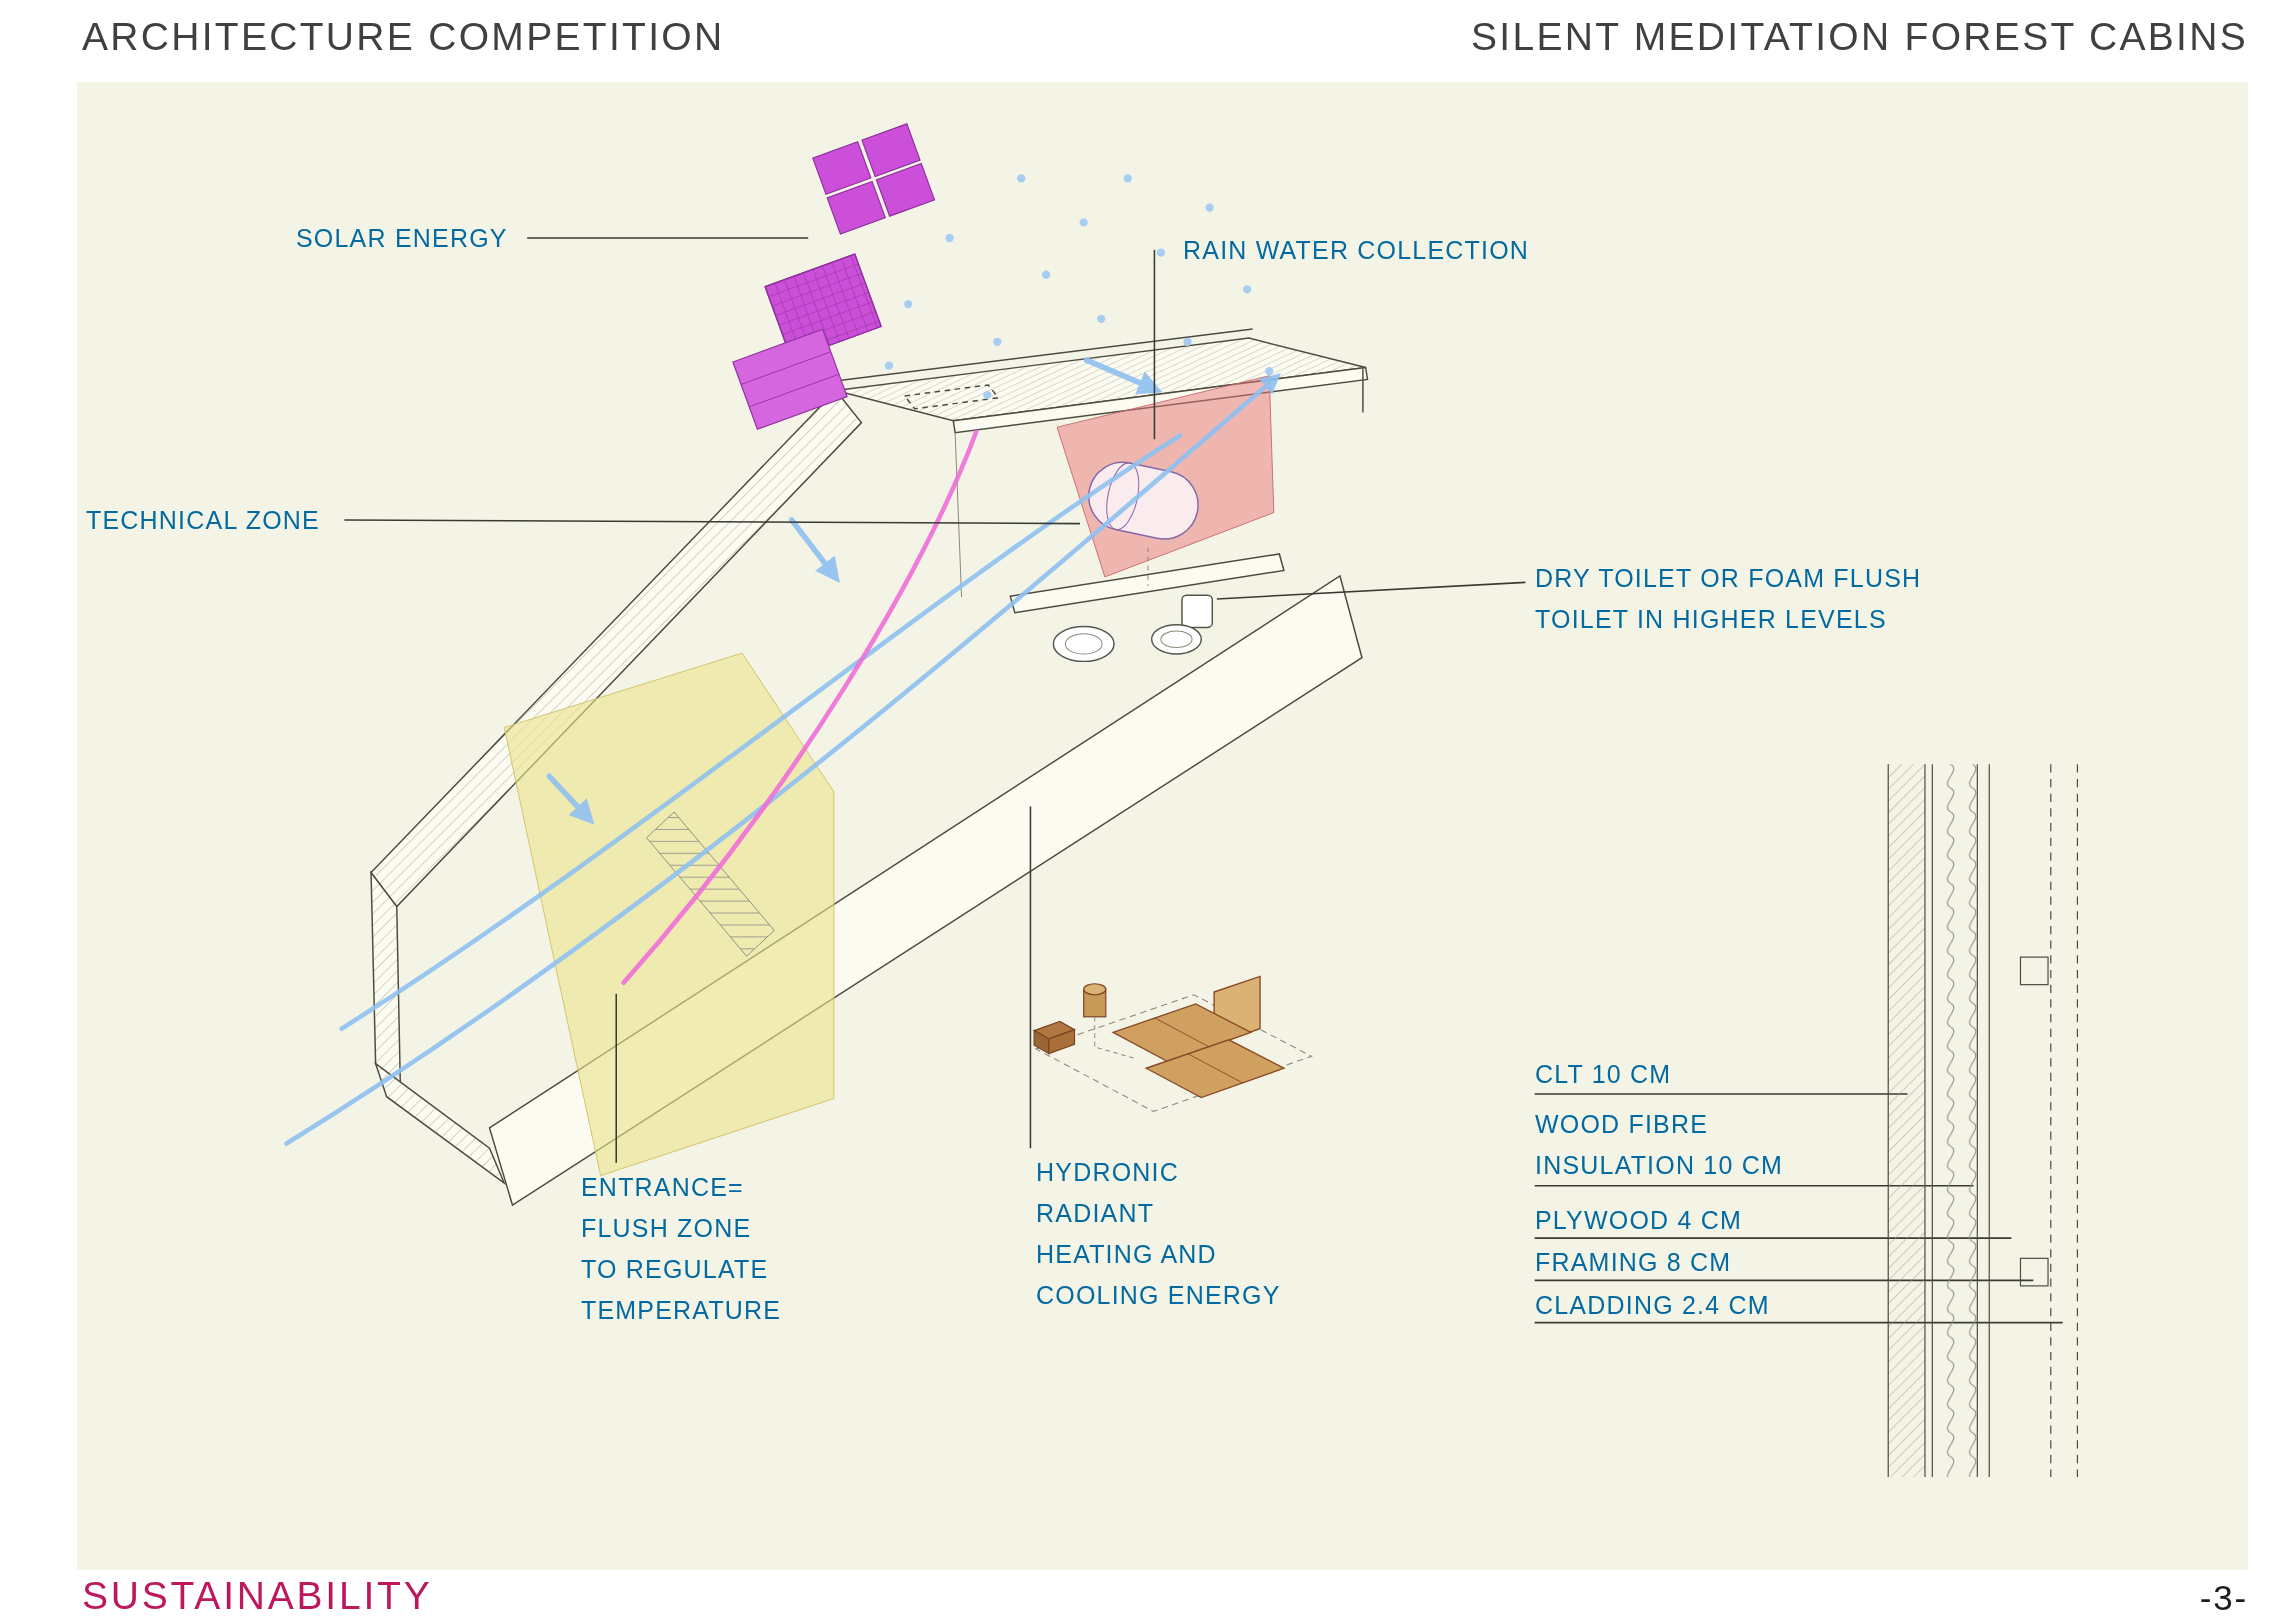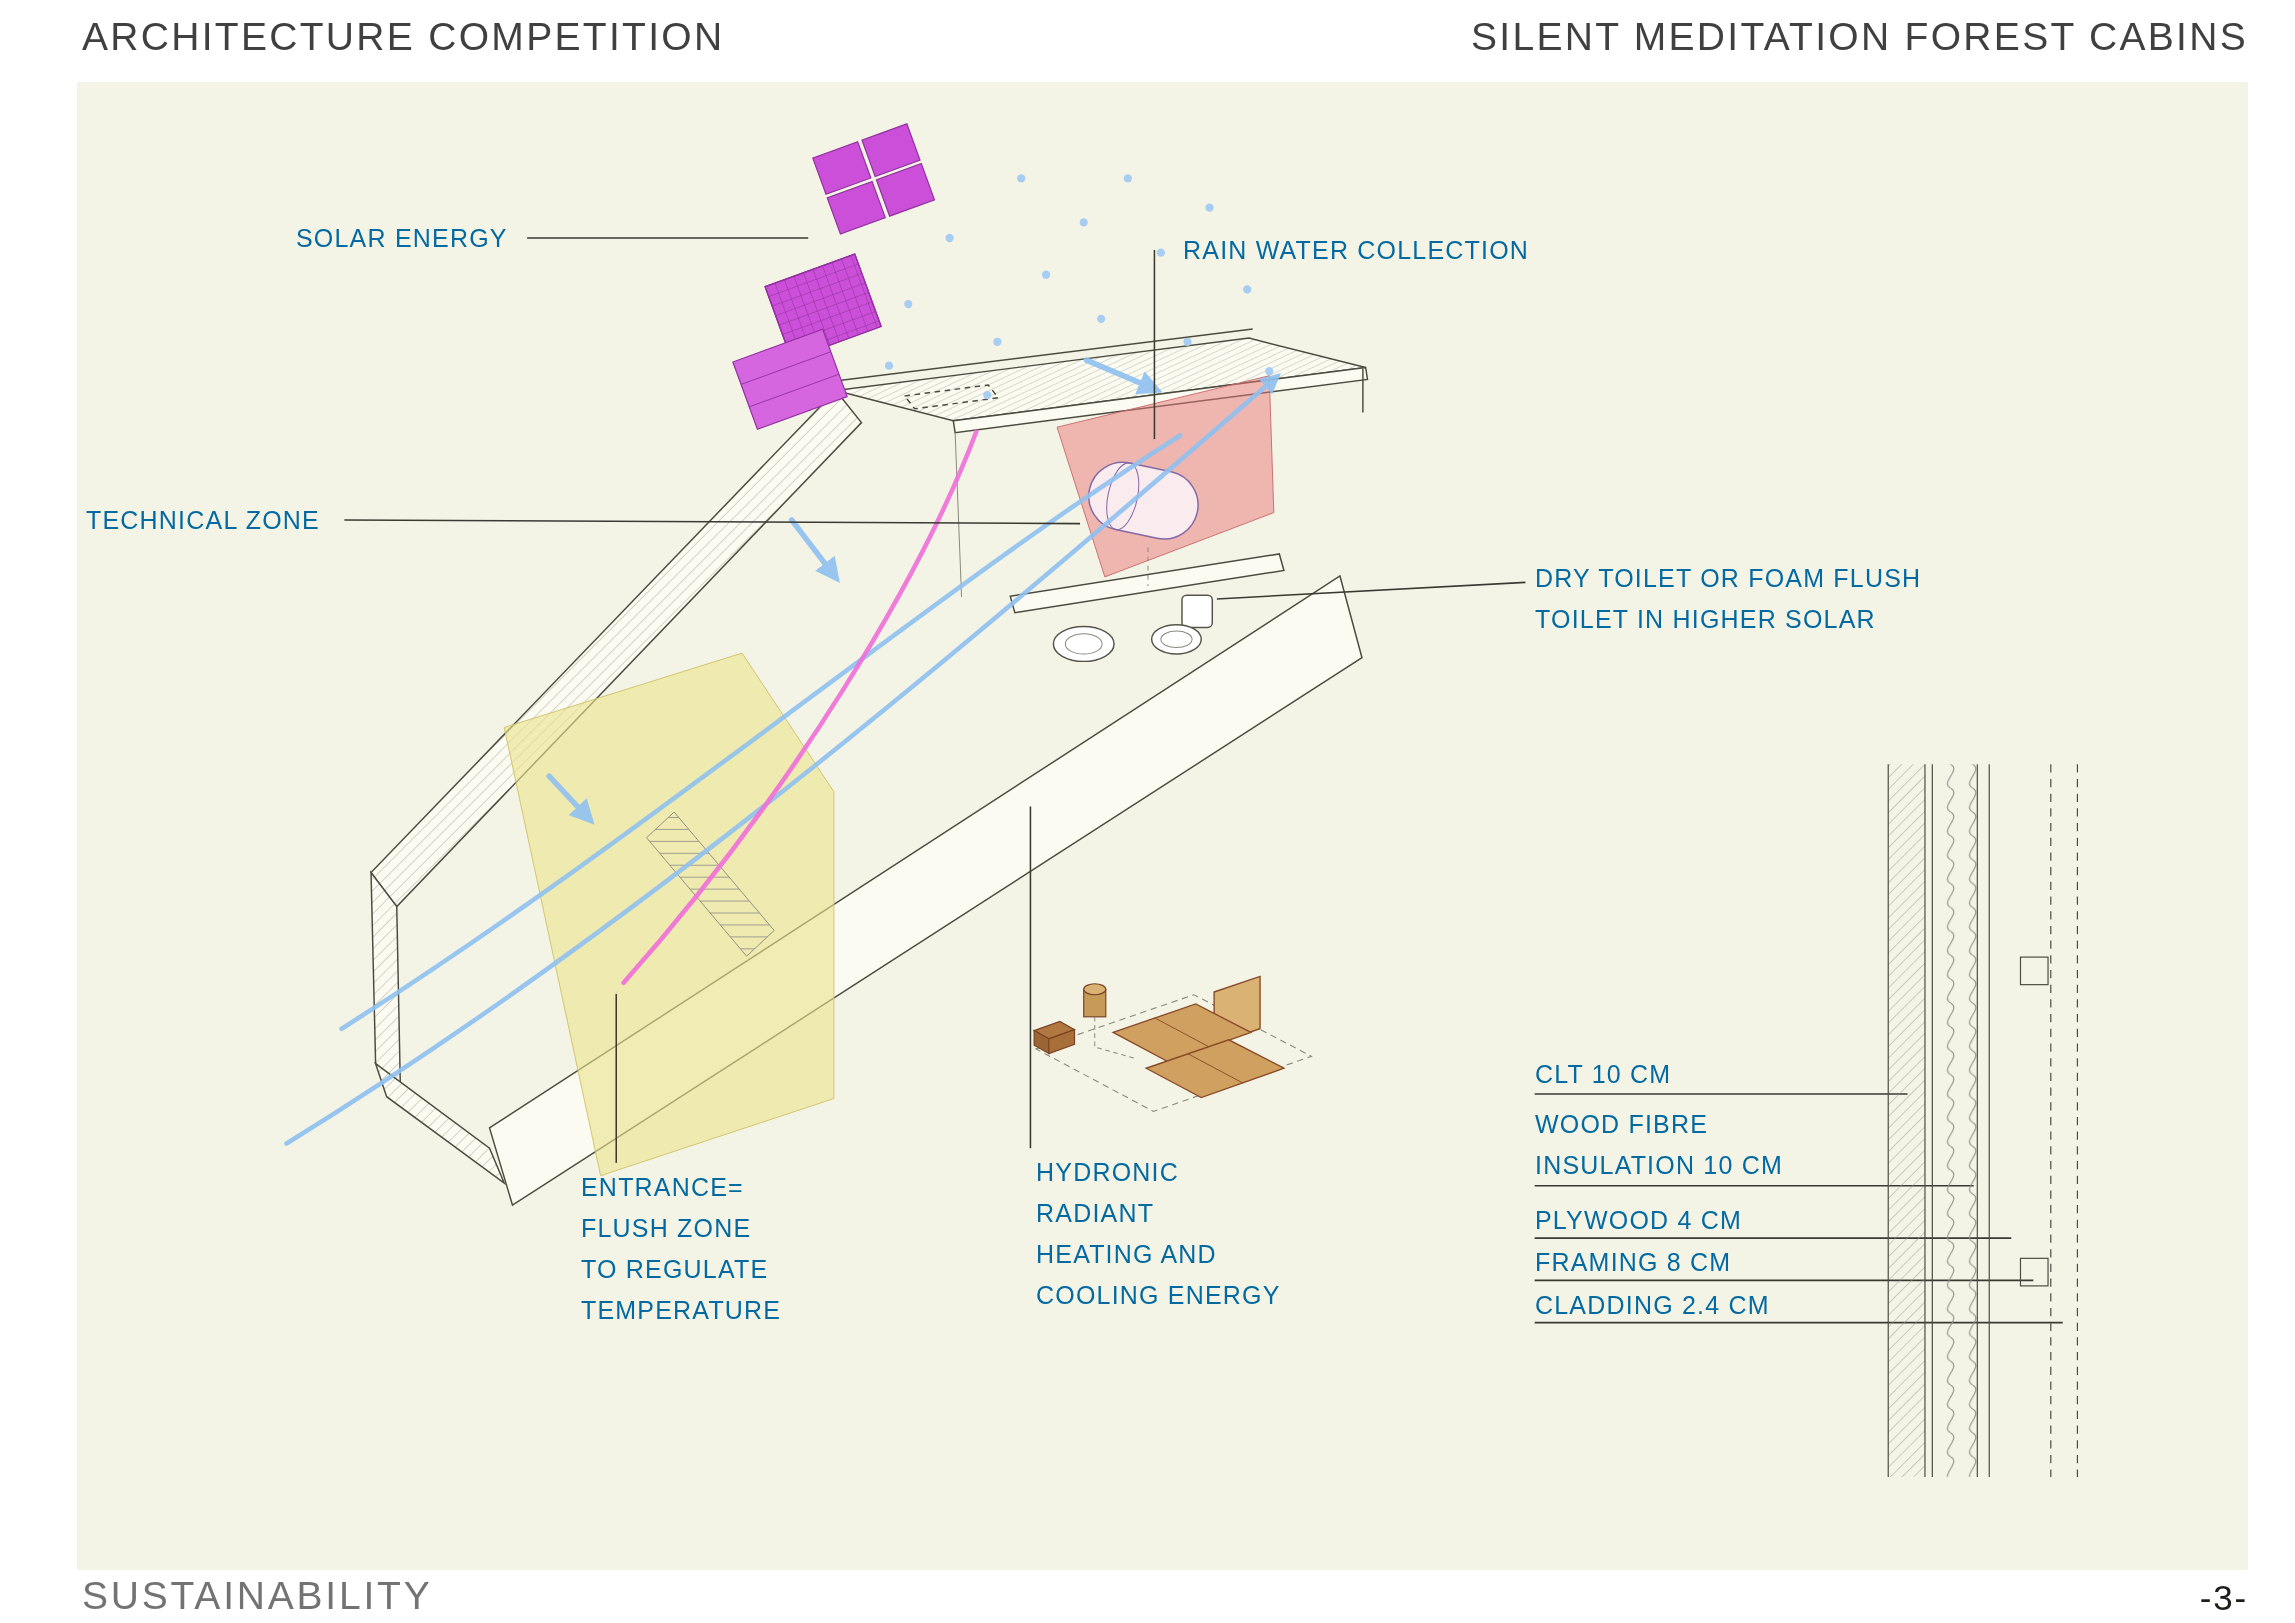--- a/index.html
+++ b/index.html
@@ -2,21 +2,21 @@
 <html style="font-size:14.7px"><head>
 <meta charset="utf-8">
 <style>
 *{margin:0;padding:0;box-sizing:border-box}
 html,body{width:2296px;height:1624px;background:#ffffff;font-family:"Liberation Sans",sans-serif;overflow:hidden}
 body{position:relative;color:#26261f}
 .abs{position:absolute}
 .title{font-size:39px;letter-spacing:2.3px;color:#404040;white-space:nowrap;font-weight:400}
 .panel{left:77px;top:82px;width:2171px;height:1488px;background:#f4f4e6}
 .lbl{font-size:25px;letter-spacing:1.2px;line-height:41px;color:#0369a1;white-space:nowrap}
-.footer-title{font-size:39px;letter-spacing:2.8px;color:#737373}
+.footer-title{font-size:39px;letter-spacing:2.8px;color:#be185d}
 .page-number{font-size:35px;letter-spacing:1.8px;color:#1d1d17}
 svg.board{position:absolute;left:0;top:0}
 .s{stroke:#4b4b40;stroke-width:1.6;fill:none}
 .f{stroke:#4b4b40;stroke-width:1.6}
 .thin{stroke:#8a8a7e;stroke-width:1.1;fill:none}
 .ldr{stroke:#3a3a33;stroke-width:1.7;fill:none}
 .blue{stroke:#8fc1f0;stroke-width:5;fill:none;stroke-linecap:round;opacity:.9}
 .mag{stroke:#ef6fd8;stroke-width:5;fill:none;stroke-linecap:round;opacity:.9}
 .wd{stroke:#4b4b40;stroke-width:1.3;fill:none}
 </style>
@@ -177,21 +177,21 @@
     <line class="wd" stroke-dasharray="9 7" x1="2262" y1="832" x2="2262" y2="1608"></line>
   </g>
 </svg>
 
 <div class="abs lbl" style="left:296px;top:218px">SOLAR ENERGY</div>
 <div class="abs lbl" style="left:1183px;top:230px">RAIN WATER COLLECTION</div>
 <div class="abs lbl" style="left:86px;top:500px">TECHNICAL ZONE</div>
 
 <div class="abs lbl" style="left:1535px;top:558px">
   <div>DRY TOILET OR FOAM FLUSH</div>
-  <div>TOILET IN HIGHER SOLAR</div>
+  <div>TOILET IN HIGHER LEVELS</div>
 </div>
 
 <div class="abs lbl" style="left:581px;top:1167px">
   <div>ENTRANCE=</div>
   <div>FLUSH ZONE</div>
   <div>TO REGULATE</div>
   <div>TEMPERATURE</div>
 </div>
 
 <div class="abs lbl" style="left:1036px;top:1152px">

